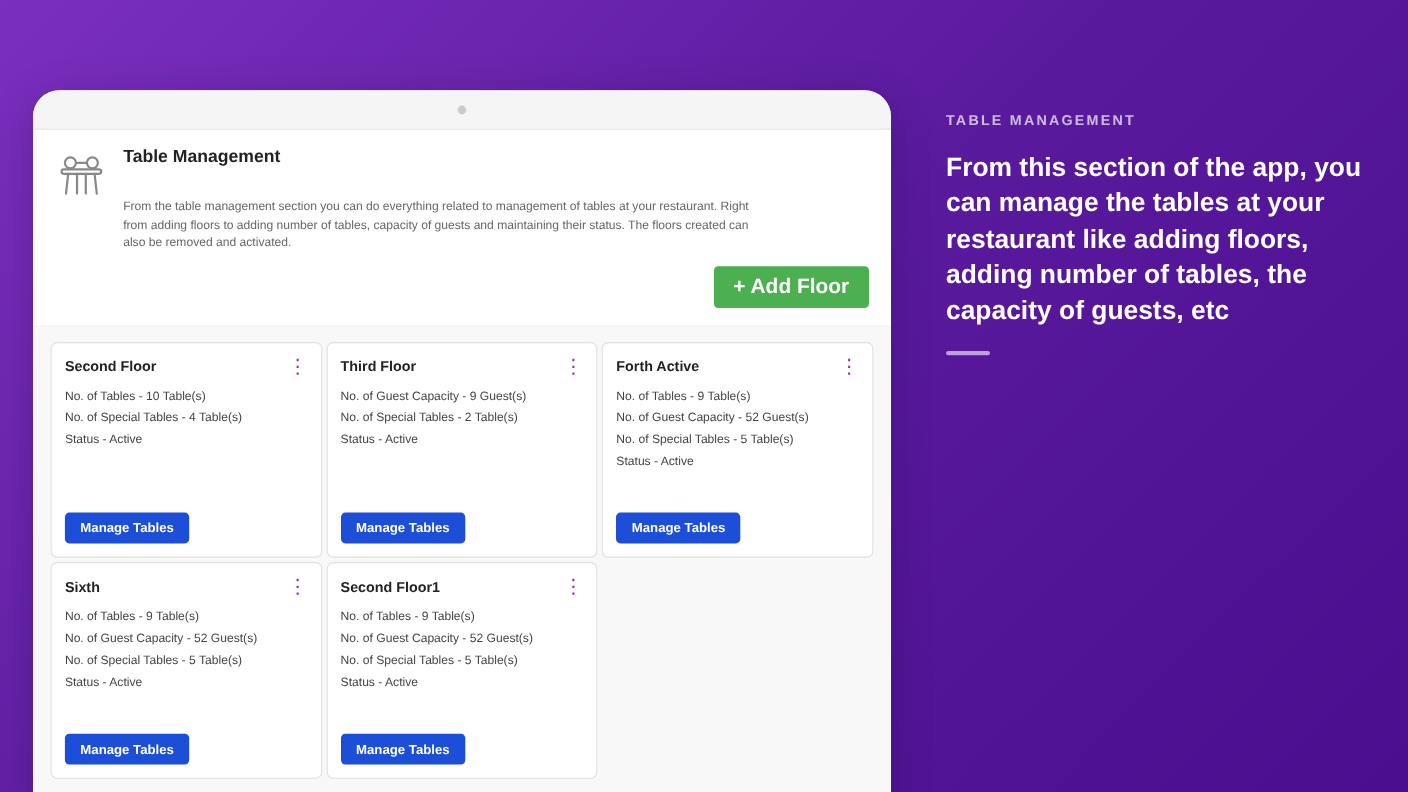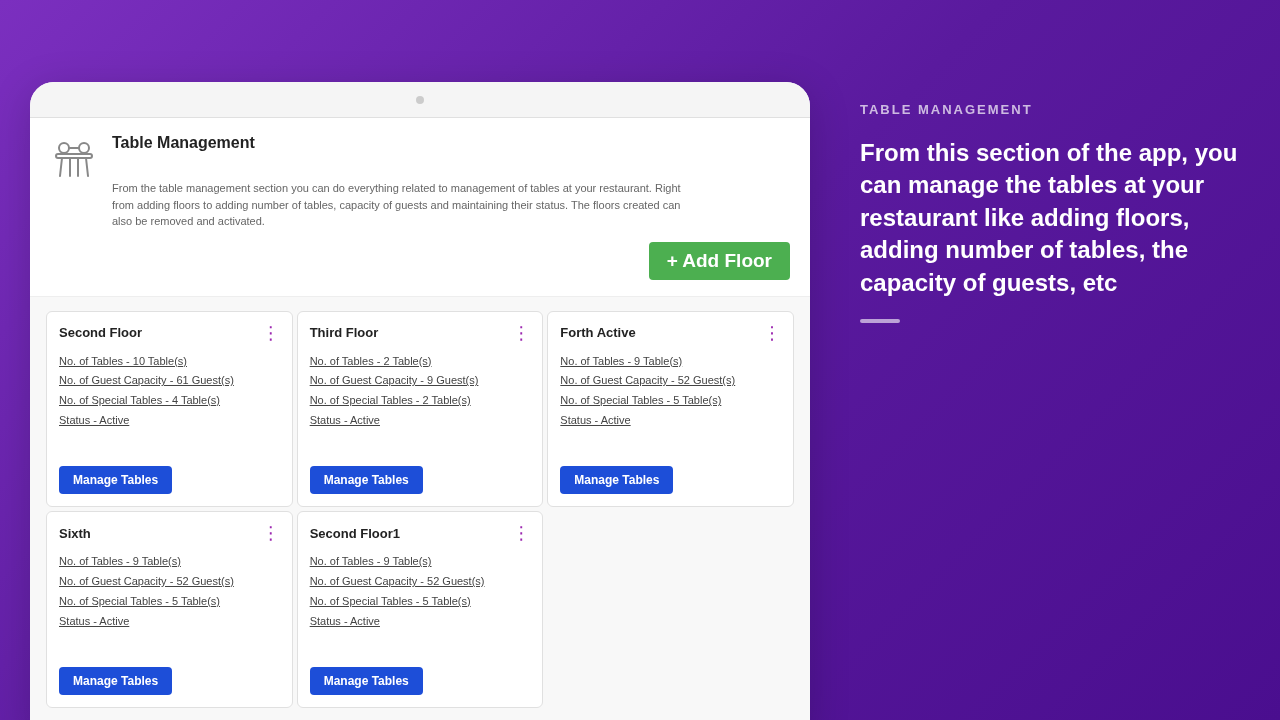--- a/index.html
+++ b/index.html
@@ -166,21 +166,20 @@
       color: #9c27b0;
       font-size: 18px;
       line-height: 1;
     }
 
     .floor-info {
       font-size: 11px;
       color: #444;
       line-height: 1.8;
       margin-bottom: 12px;
-      text-decoration: underline;
     }
 
     .manage-btn {
       background: #1d4ed8;
       color: #fff;
       border: none;
       border-radius: 4px;
       padding: 7px 14px;
       font-size: 12px;
       font-weight: 600;
@@ -277,33 +276,31 @@
         </div>
 
         <div class="floor-grid" id="floor-grid">
         <div class="floor-card">
       <div class="floor-card-header">
         <span class="floor-name">Second Floor</span>
         <span class="three-dots">⋮</span>
       </div>
       <div class="floor-info">
         <div>No. of Tables - 10 Table(s)</div>
-        <div>No. of Guest Capacity - 61 Guest(s)</div>
         <div>No. of Special Tables - 4 Table(s)</div>
         <div>Status - Active</div>
       </div>
       <button class="manage-btn">Manage Tables</button>
     </div>
             <div class="floor-card">
       <div class="floor-card-header">
         <span class="floor-name">Third Floor</span>
         <span class="three-dots">⋮</span>
       </div>
       <div class="floor-info">
-        <div>No. of Tables - 2 Table(s)</div>
         <div>No. of Guest Capacity - 9 Guest(s)</div>
         <div>No. of Special Tables - 2 Table(s)</div>
         <div>Status - Active</div>
       </div>
       <button class="manage-btn">Manage Tables</button>
     </div>
             <div class="floor-card">
       <div class="floor-card-header">
         <span class="floor-name">Forth Active</span>
         <span class="three-dots">⋮</span>

